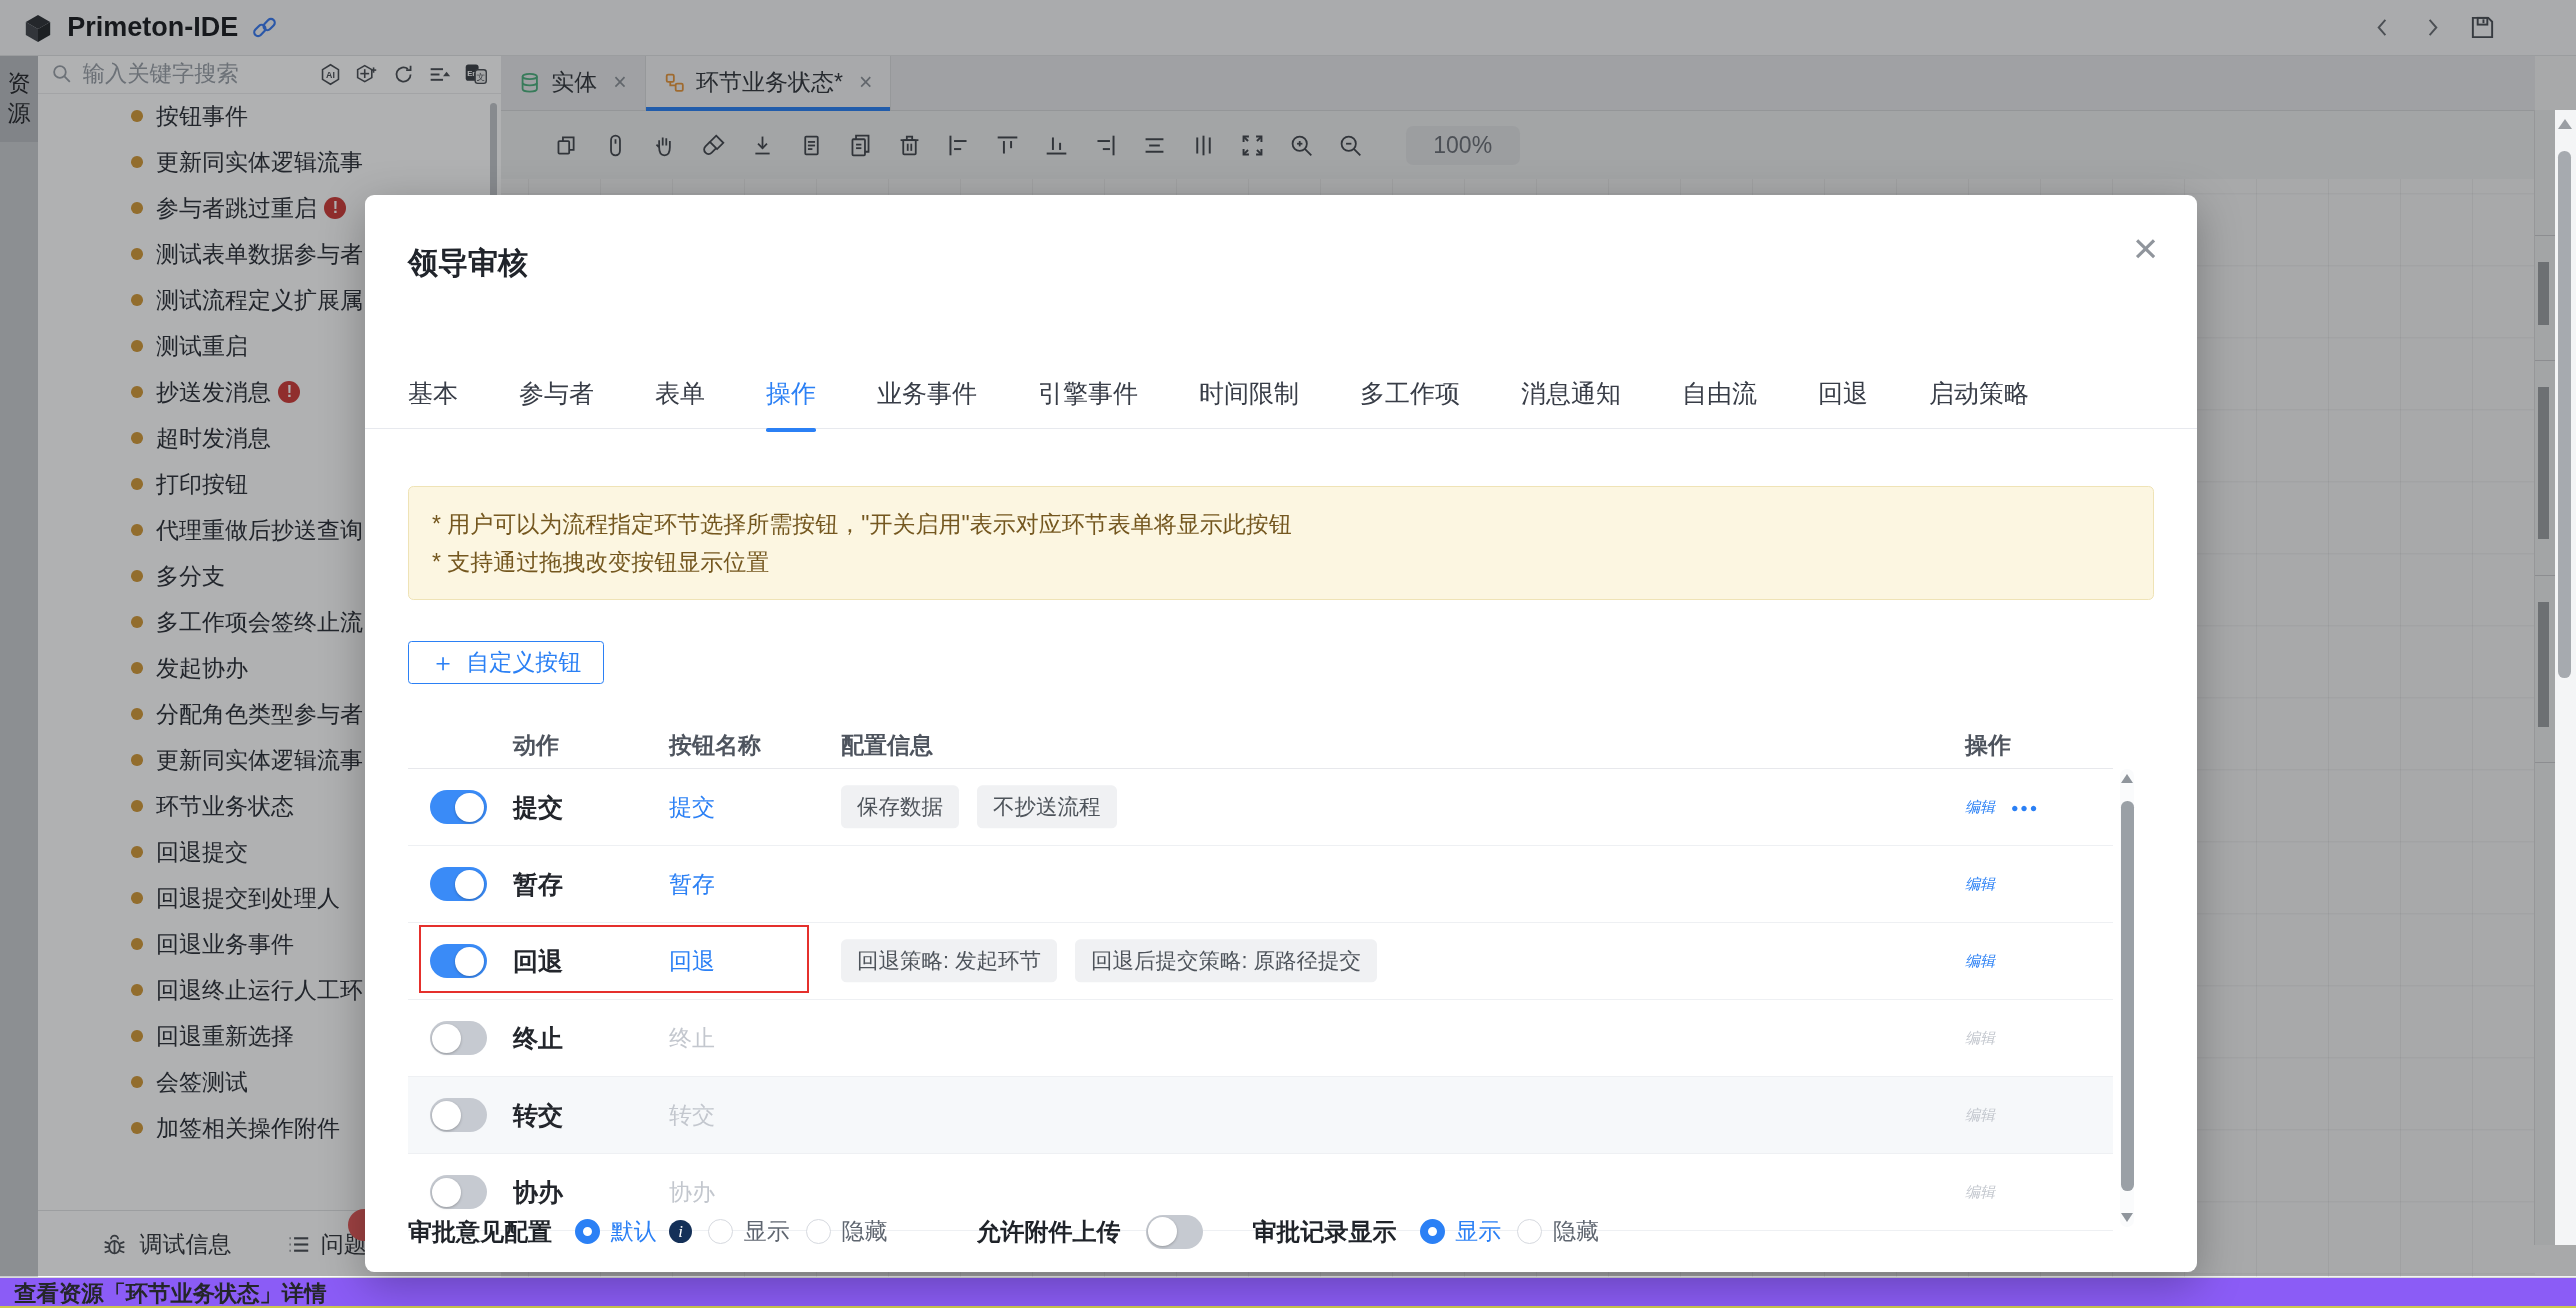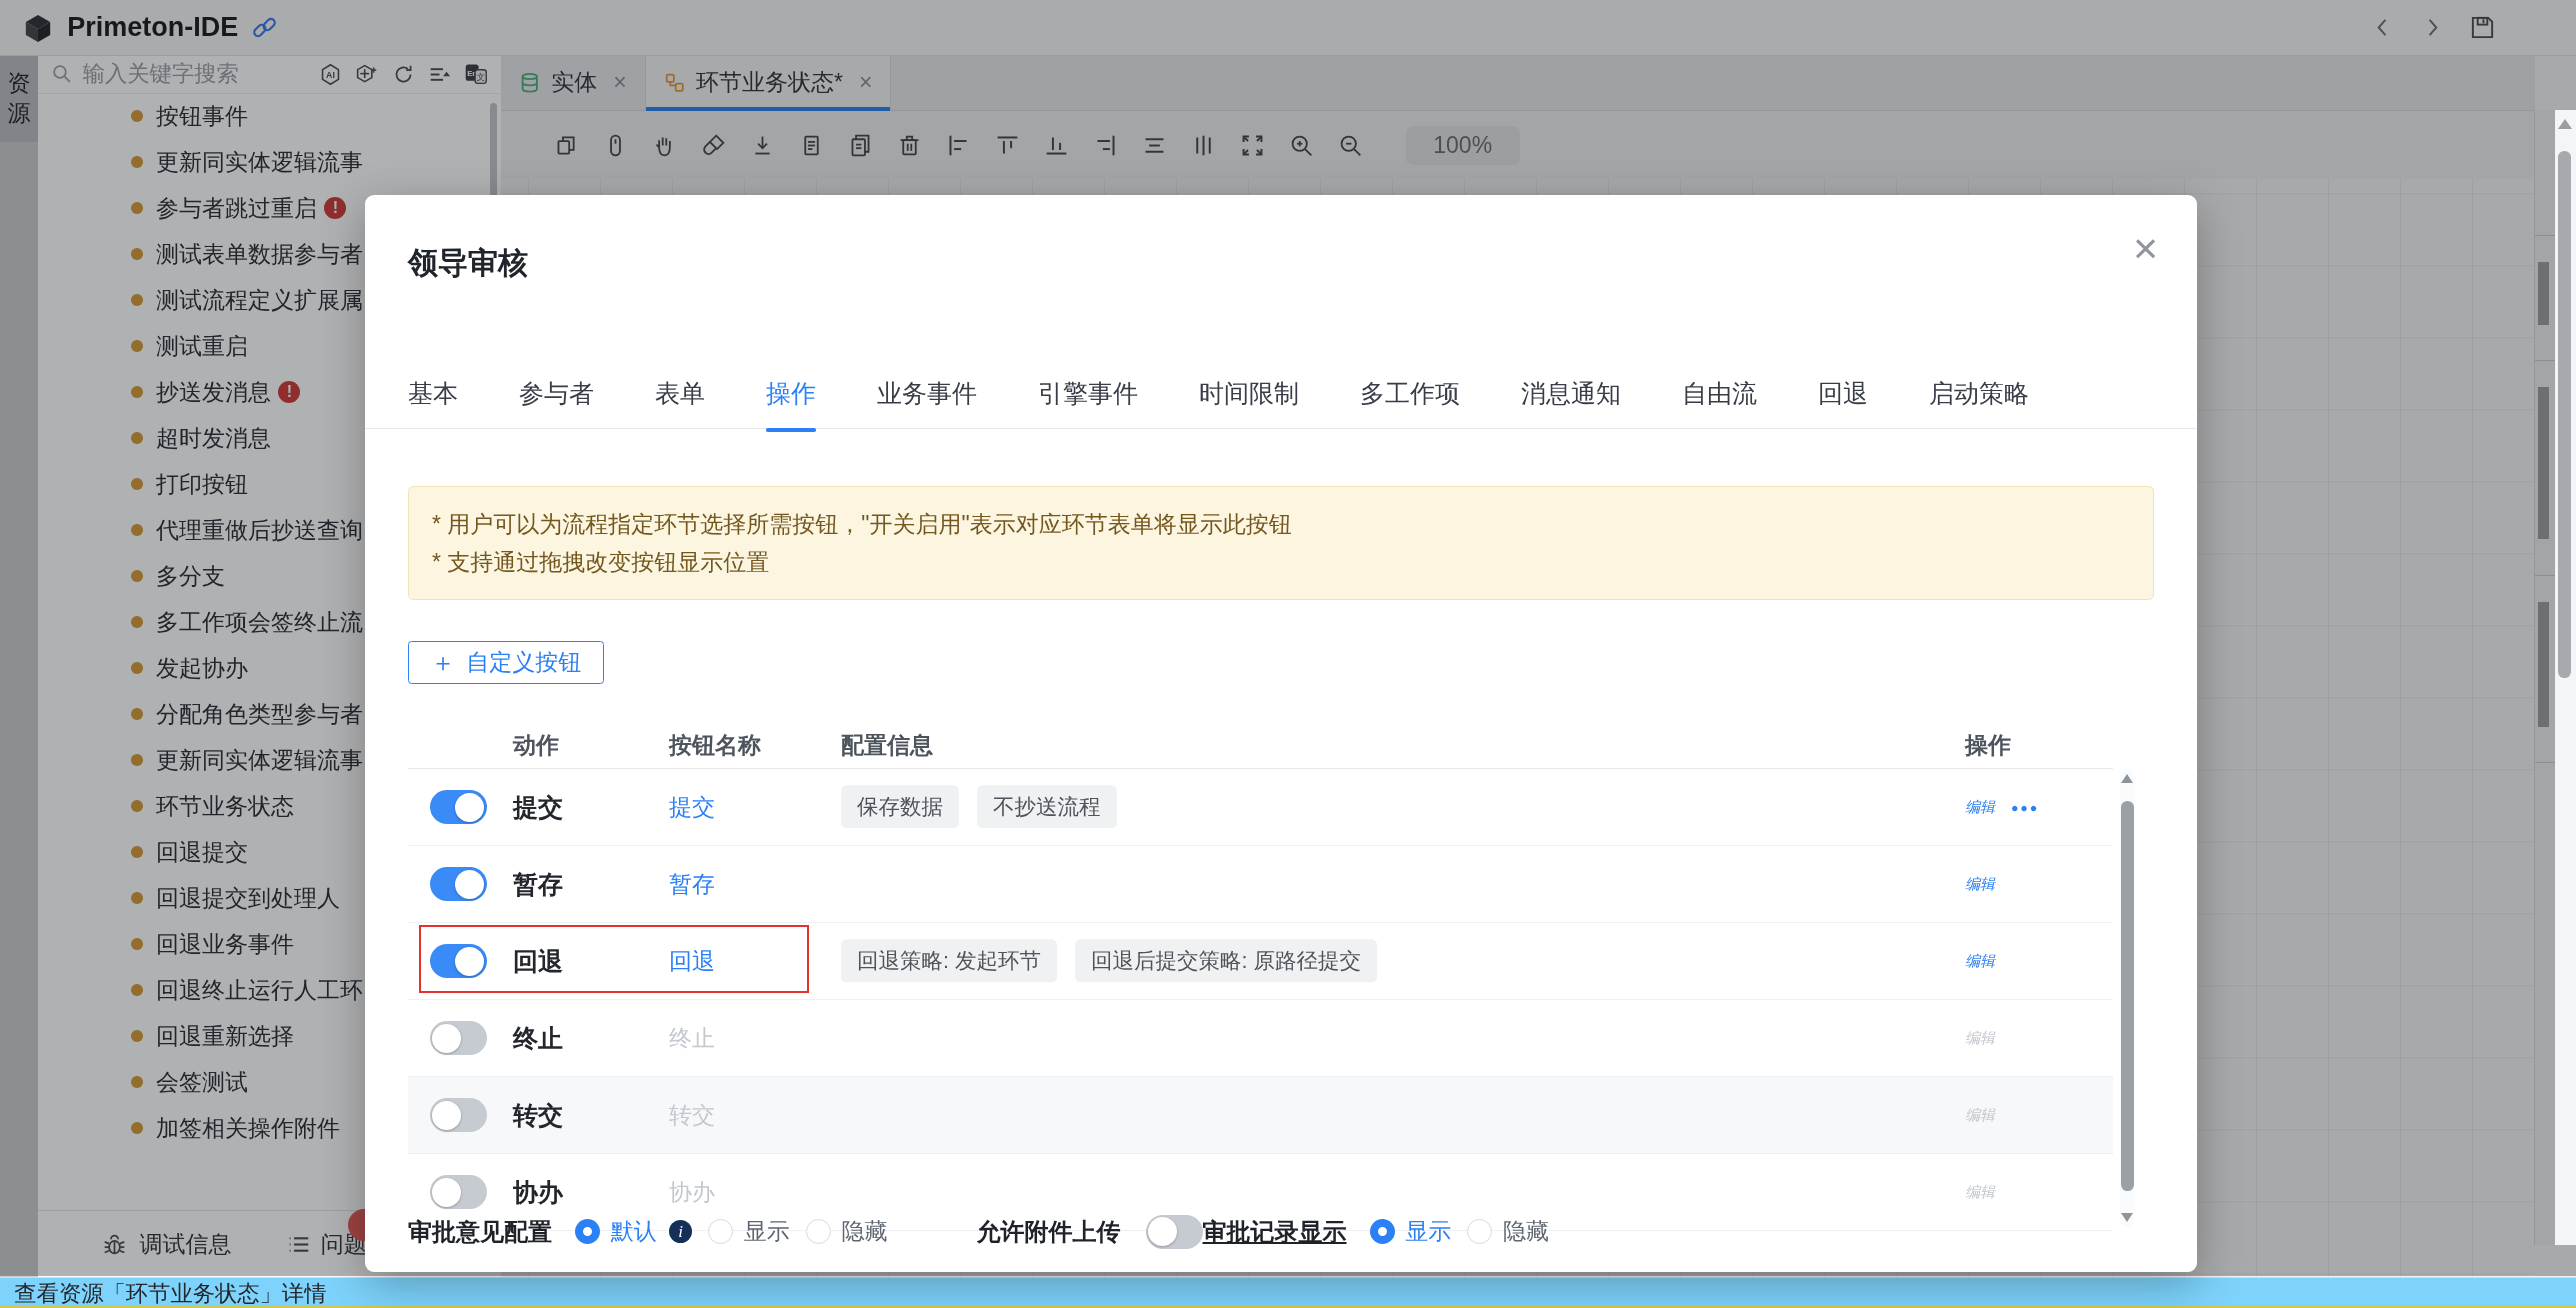--- a/index.html
+++ b/index.html
@@ -57,22 +57,22 @@
                      linear-gradient(90deg,rgba(0,0,0,0.05) 0.9px,transparent 0.9px);
     background-size:72px 72px;background-position:27px 14.3px;}
   .right-rail{position:absolute;right:21.5px;top:55px;width:19.7px;bottom:32px;background:#eceded;border-left:0.9px solid #d8d9da;z-index:1;}
   .rail-mark{position:absolute;left:3.6px;width:10.7px;background:#5a5e64;opacity:.55;}
   .rail-div{position:absolute;left:0;right:0;height:0.9px;background:#c9cacc;}
   .page-scroll{position:absolute;right:0;top:55px;width:21.5px;bottom:32px;background:#f4f5f6;z-index:46;}
   .ps-up{position:absolute;top:9px;left:3.6px;width:0;height:0;border-left:7.2px solid transparent;
     border-right:7.2px solid transparent;border-bottom:10.7px solid #9a9ea3;}
   .ps-thumb{position:absolute;top:41px;left:3.6px;width:12.5px;height:527px;border-radius:6.3px;background:#a6aaaf;}
   
-  .statusbar{position:absolute;left:0;bottom:0;width:100%;height:32px;background:#7dd3fc;border-top:0.9px solid #d9dadc;
-    display:flex;align-items:center;padding-left:14.3px;box-sizing:border-box;z-index:45;}
+  .statusbar{position:absolute;left:0;bottom:0;width:100%;height:32px;background:#8b5cf6;border-top:0.9px solid #d9dadc;
+    display:flex;align-items:center;padding-left:14.3px;box-sizing:border-box;z-index:45;font-weight:bold;}
   .statusbar::after{content:"";position:absolute;left:0;right:0;bottom:0;height:2.7px;background:#cdc94f;}
   .status-text{font-size:22.3px;color:#24262a;}
   
   .overlay{position:absolute;left:0;top:0;width:100%;height:1276px;background:rgba(15,17,20,0.33);z-index:40;}
   .modal{position:absolute;left:365px;top:195px;width:1832px;height:1077px;background:#fff;border-radius:9px;
     box-shadow:0 12.5px 45px rgba(0,0,0,.28);z-index:50;padding:8px 43px;box-sizing:border-box;}
   .m-title{margin-top:38px;font-size:30px;font-weight:600;color:#20242b;line-height:43px;}
   .m-close{position:absolute;top:32px;right:39px;font-size:43px;font-weight:300;color:#90959c;cursor:pointer;line-height:43px;}
   .mtabs{display:flex;gap:61px;margin:93px -43px 0;padding:0 43px 18px;border-bottom:0.9px solid #e7e9ee;}
   .mtab{font-size:25px;color:#383d47;position:relative;cursor:pointer;white-space:nowrap;}
@@ -114,21 +114,21 @@
   .m-footer{position:absolute;left:43px;right:43px;bottom:18px;height:45px;display:flex;align-items:center;}
   .f-label{font-size:24px;font-weight:700;color:#1f2329;white-space:nowrap;}
   .radios{display:flex;align-items:center;gap:16px;margin-left:23px;}
   .radio-opt{display:flex;align-items:center;gap:10.7px;cursor:pointer;}
   .radio{width:25px;height:25px;border-radius:50%;border:1.8px solid #d6d9df;background:#fff;box-sizing:border-box;flex:none;}
   .radio-opt.sel .radio{border:8px solid #2b80f5;}
   .r-label{font-size:23px;color:#5f6670;}
   .radio-opt.sel .r-label{color:#2b80f5;}
   .info-i{width:23px;height:23px;border-radius:50%;background:#143058;color:#fff;font-size:17px;font-style:italic;
     font-family:"Liberation Serif","DejaVu Serif",serif;display:flex;align-items:center;justify-content:center;margin-left:1.8px;}
-  .gap1{margin-left:89px;} .gap2{text-decoration:underline;}
+  .gap1{margin-left:89px;} .gap2{margin-left:50px;}
   .f-toggle{width:57px;height:34px;border-radius:17px;background:#c6cad1;position:relative;margin-left:25px;cursor:pointer;flex:none;}
   .f-toggle .knob{position:absolute;top:2.7px;left:2.7px;width:29px;height:29px;border-radius:50%;background:#fff;
     box-shadow:0 0.9px 2.7px rgba(0,0,0,.25);}
   svg{display:block;}
 </style>
 </head>
 <body>
 
 <div class="titlebar">
   <svg class="logo" viewBox="0 0 32 32">

